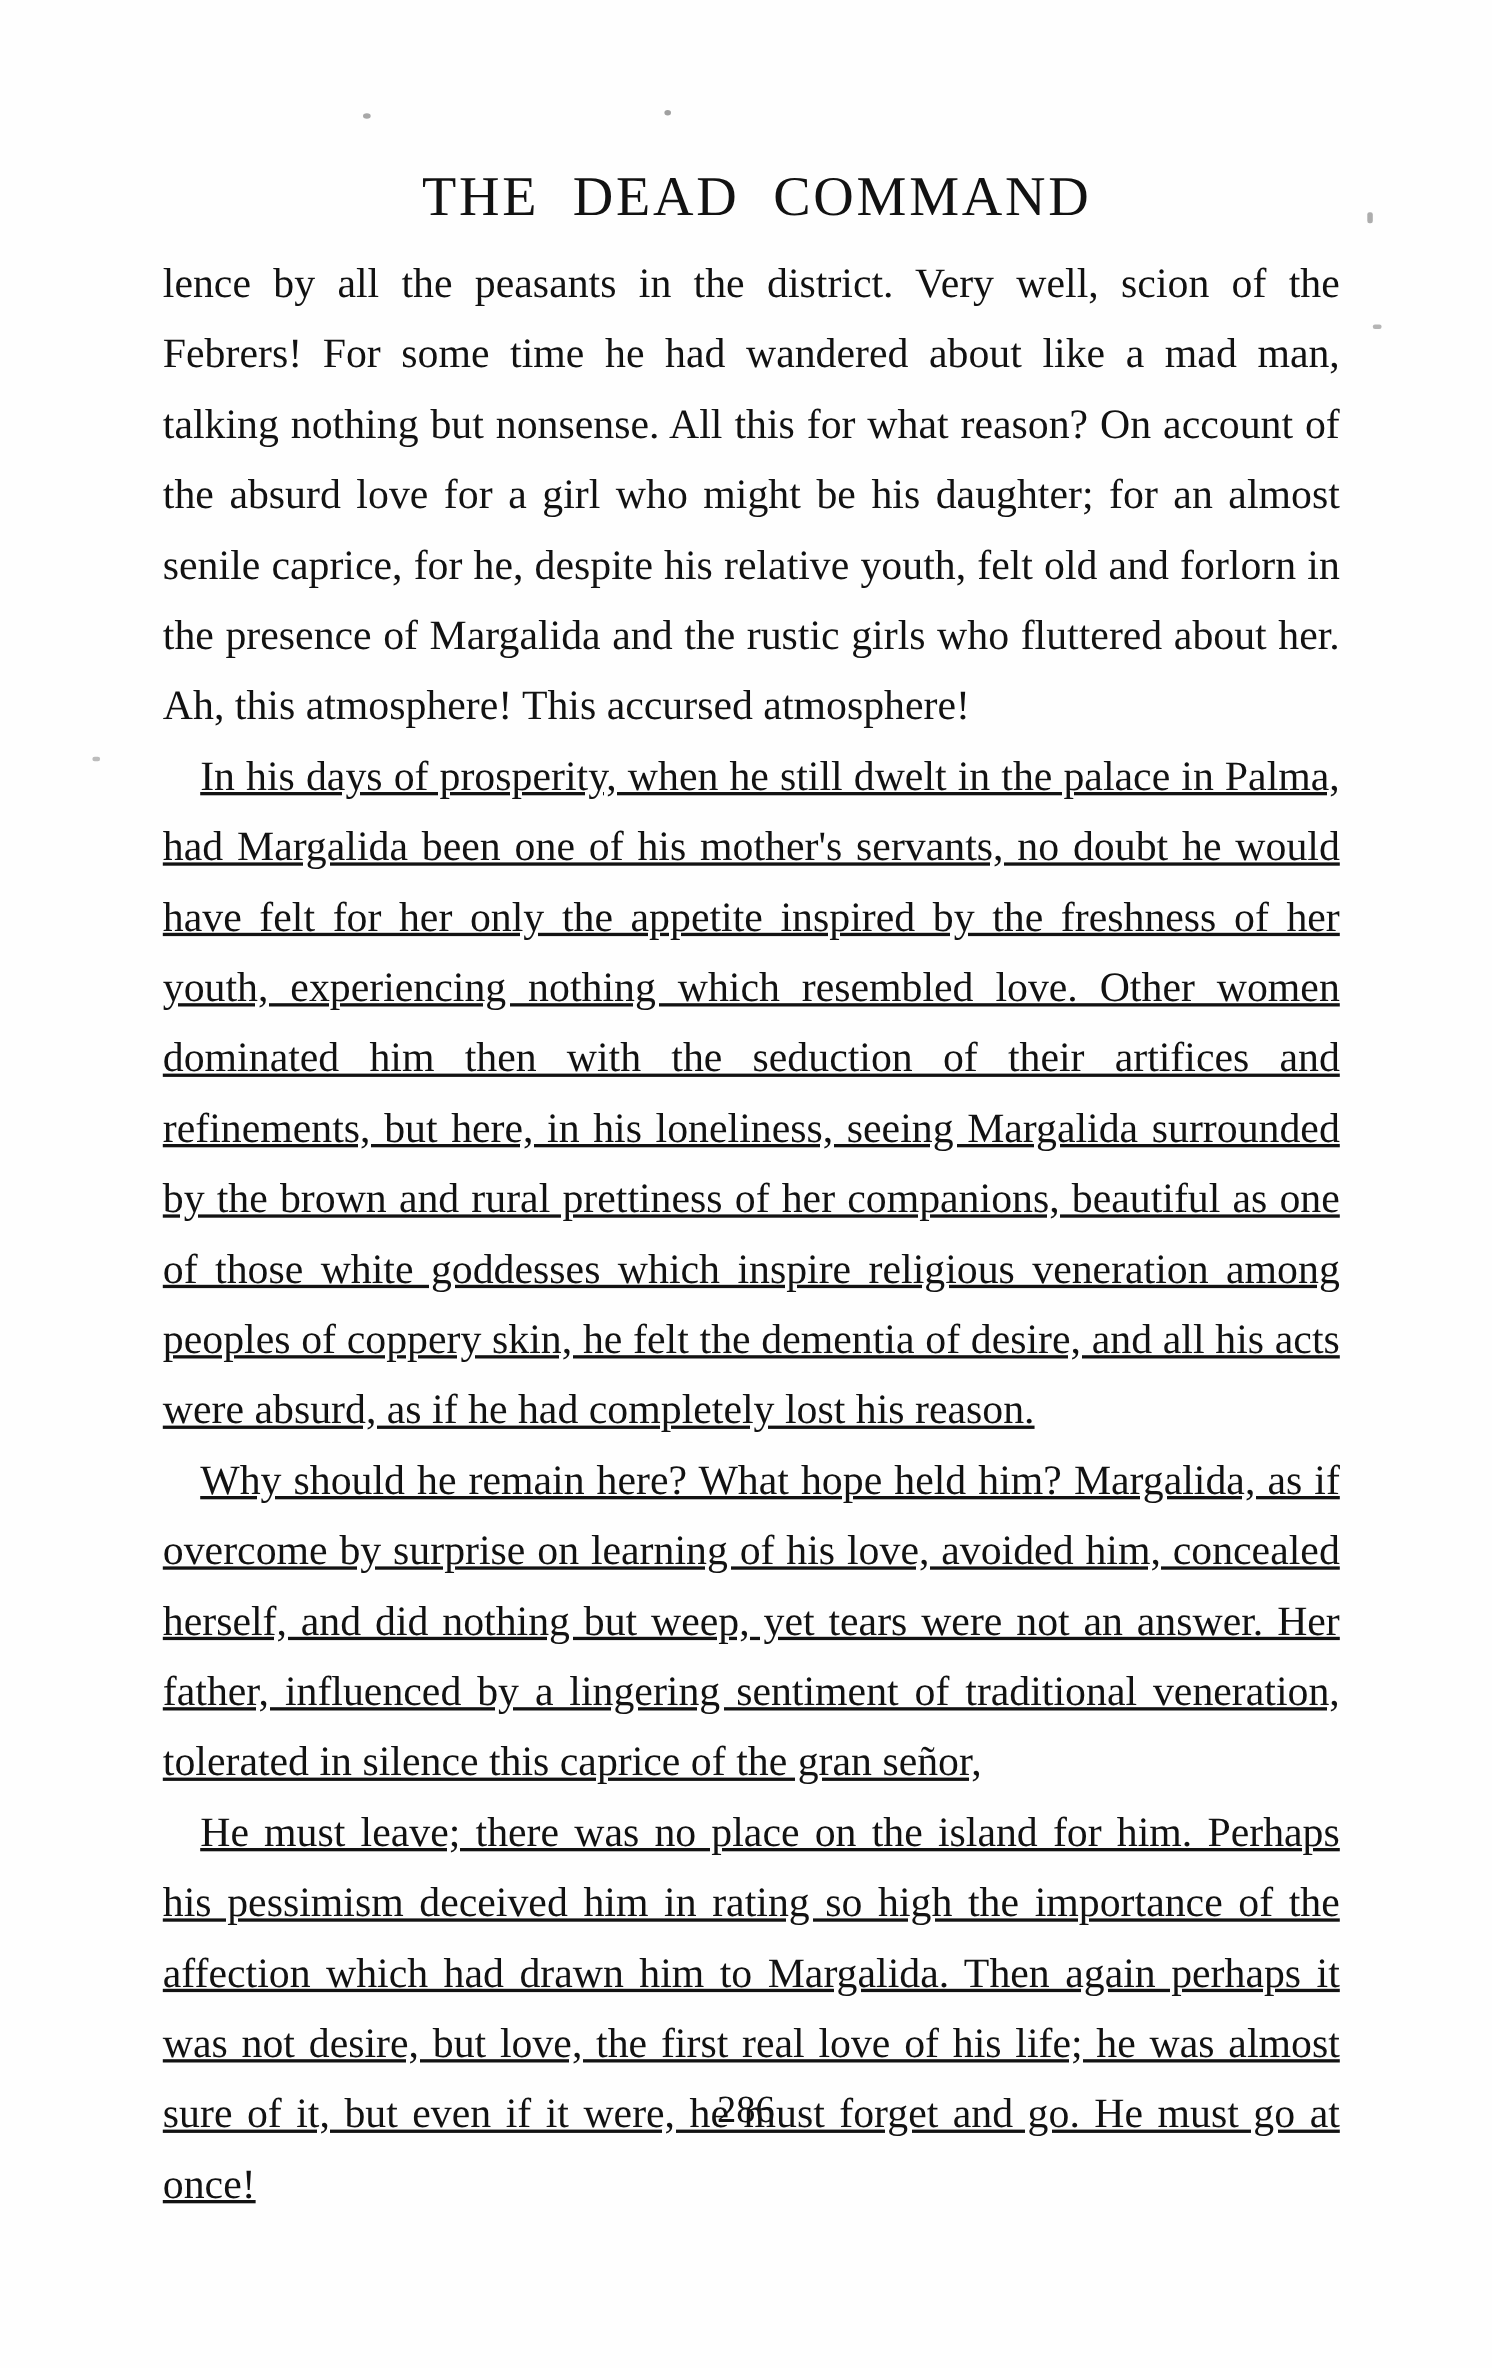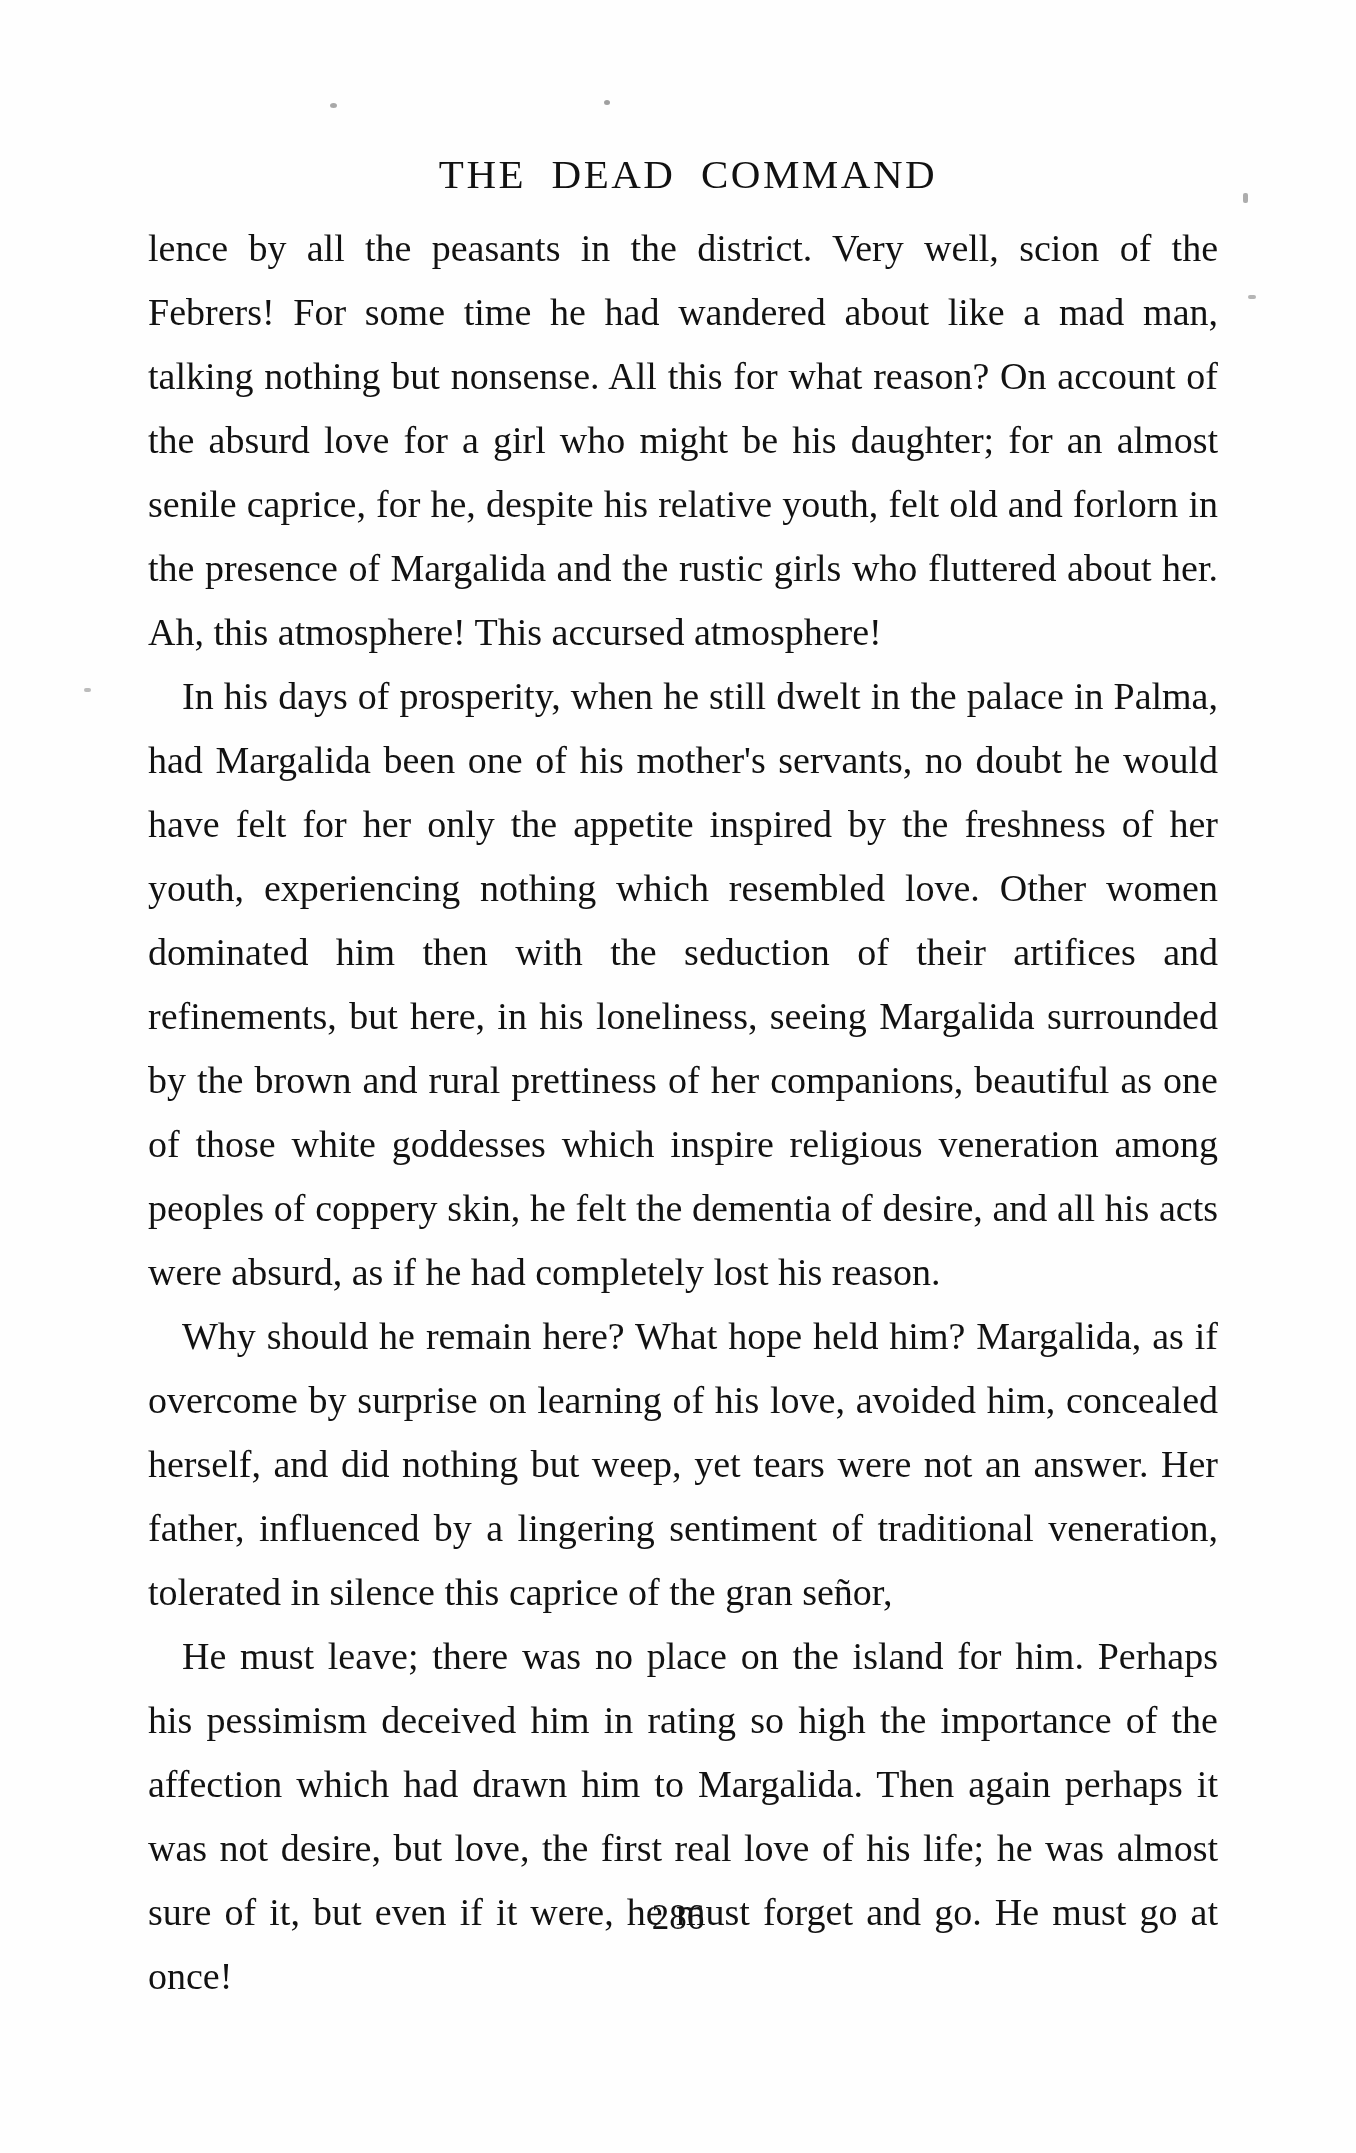--- a/index.html
+++ b/index.html
@@ -24,40 +24,41 @@
     background: #fefefe;
   }
   .page-inner {
     position: absolute;
     left: 148px;
     top: 150px;
     width: 1070px;
   }
   .running-head {
     text-align: center;
-    font-size: 41px;
+    font-size: 51px;
     letter-spacing: 2.5px;
     font-weight: normal;
     margin: 0 0 18px 0;
     padding-left: 10px;
     white-space: pre;
   }
   .body-text {
     font-size: 38px;
     line-height: 64px;
     text-align: justify;
     text-justify: inter-word;
     margin: 0;
   }
   .body-text p {
     margin: 0;
     text-indent: 0;
   }
   .body-text p.indent {
     text-indent: 34px;
+    text-decoration: underline;
   }
   .folio {
     position: absolute;
     left: 0;
     top: 1898px;
     width: 1356px;
     text-align: center;
     font-size: 35px;
   }
   

